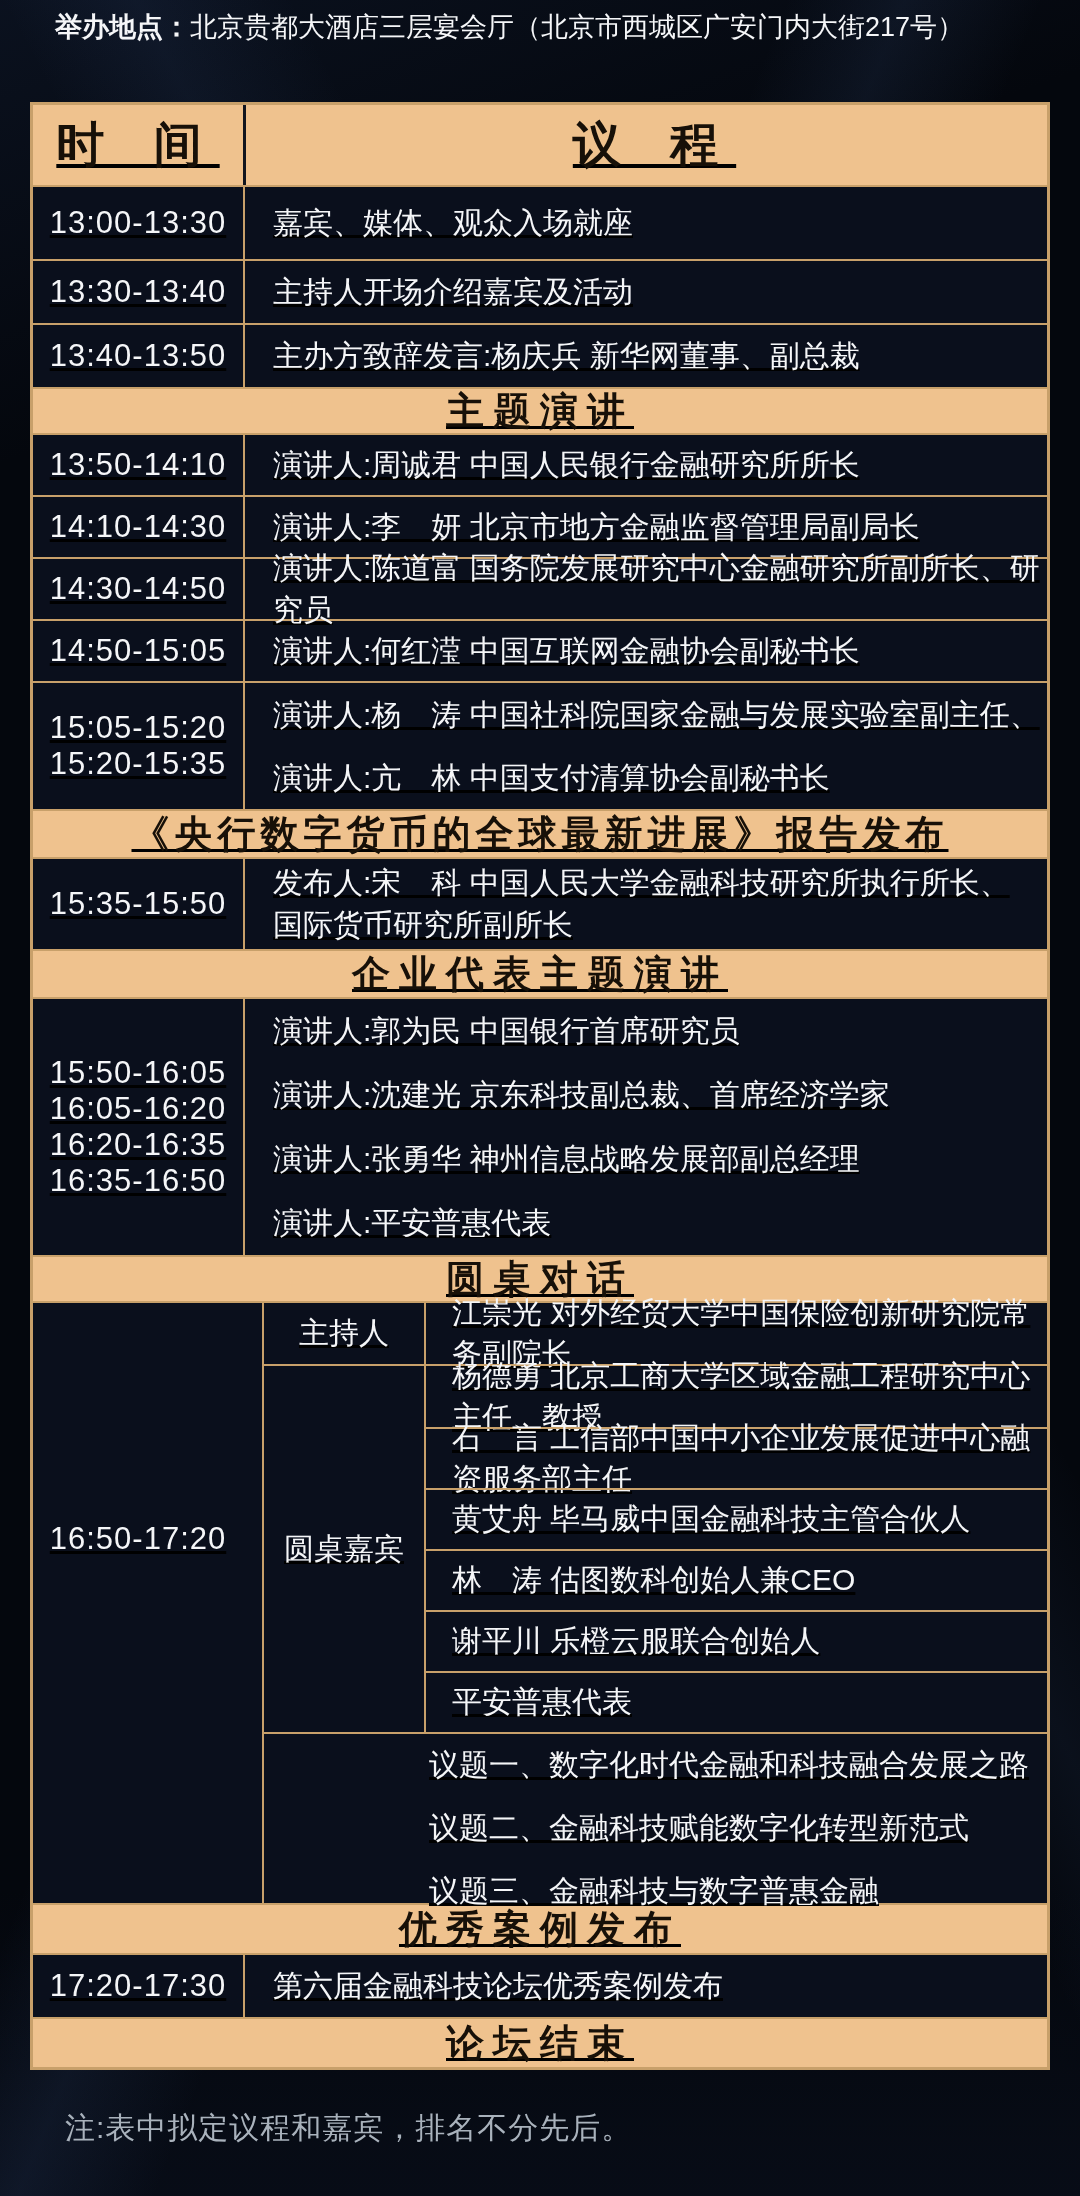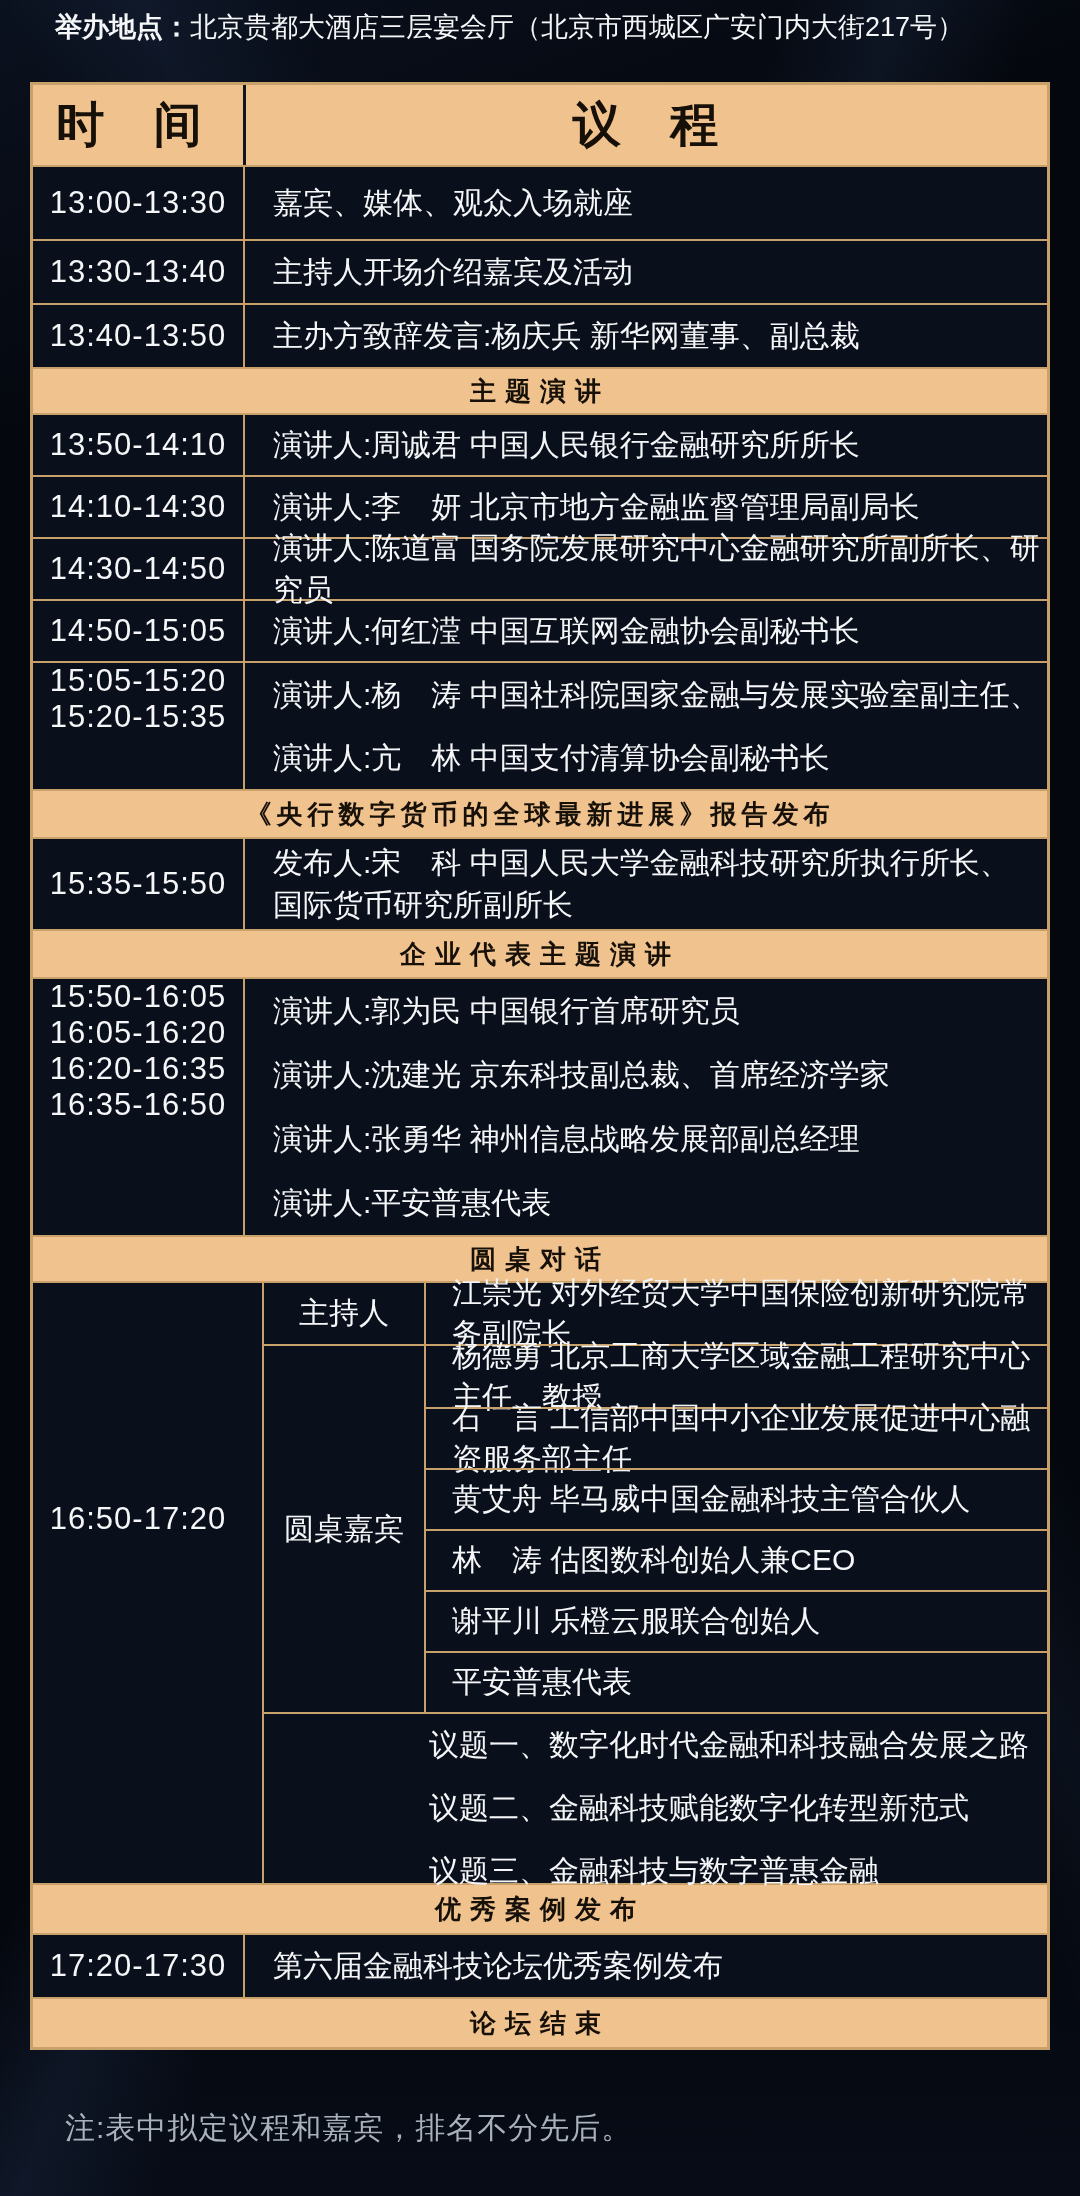--- a/index.html
+++ b/index.html
@@ -23,48 +23,49 @@
       linear-gradient(62deg, transparent 52%, rgba(86,126,198,0.08) 58%, transparent 65%),
       linear-gradient(160deg, rgba(30,48,84,0.25) 0%, transparent 18%),
       linear-gradient(0deg, rgba(18,28,52,0.25) 0%, transparent 14%);
   }
   .address{
     position:absolute;left:55px;top:10px;width:990px;
     color:var(--white);font-size:27px;line-height:34px;white-space:nowrap;
   }
   .address b{font-weight:bold;}
   .agenda{
-    position:absolute;left:30px;top:82px;width:1020px;
+    position:absolute;left:30px;top:102px;width:1020px;
     border:3px solid var(--line);
     background:var(--cell);
     box-sizing:border-box;
+    text-decoration:underline;
   }
   .row{display:flex;border-top:2px solid var(--line);box-sizing:border-box;}
   .row:first-child{border-top:none;}
   .cell-time{
     width:210px;flex:none;display:flex;align-items:center;justify-content:center;
     color:var(--white);font-size:31px;letter-spacing:1px;text-align:center;
   }
   .cell-body{
     flex:1;border-left:2px solid var(--line);
     display:flex;align-items:center;padding-left:28px;
     color:var(--white);font-size:30px;line-height:42px;
   }
   .hdr{height:80px;background:var(--tan);}
   .hdr .cell-time,.hdr .cell-body{
     color:var(--ink);font-weight:bold;font-size:48px;letter-spacing:18px;
   }
   .hdr .cell-body{justify-content:center;padding-left:16px;border-left:3px solid #12151e;}
   .band{
     border-top:2px solid var(--line);background:var(--tan);
-    color:var(--ink);font-weight:bold;font-size:26px;letter-spacing:9px;
+    color:var(--ink);font-weight:bold;font-size:38px;letter-spacing:9px;
     display:flex;align-items:center;justify-content:center;
     box-sizing:border-box;
   }
-  .stack{flex-direction:column;justify-content:flex-start;}
+  .stack{flex-direction:column;justify-content:center;}
   .stack-body{flex-direction:column;justify-content:space-around;align-items:flex-start;}
   .two-line{display:block;}
   
   .rt-time{justify-content:center;align-items:flex-start;padding-top:218px;box-sizing:border-box;}
   .rt-main{flex:1;border-left:2px solid var(--line);display:flex;flex-direction:column;margin-left:19px;}
   .rt-row{display:flex;flex:none;}
   .rt-row + .rt-row,.rt-topics{border-top:2px solid var(--line);}
   .rt-label{
     width:160px;flex:none;display:flex;align-items:center;justify-content:center;
     color:var(--white);font-size:30px;

